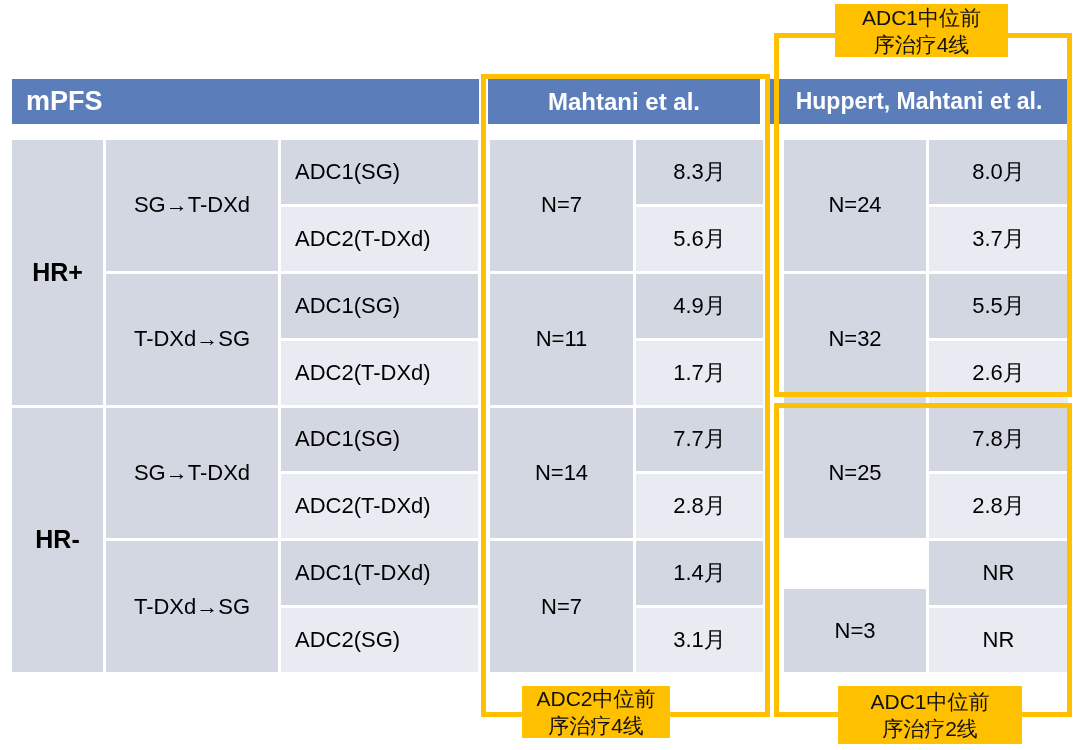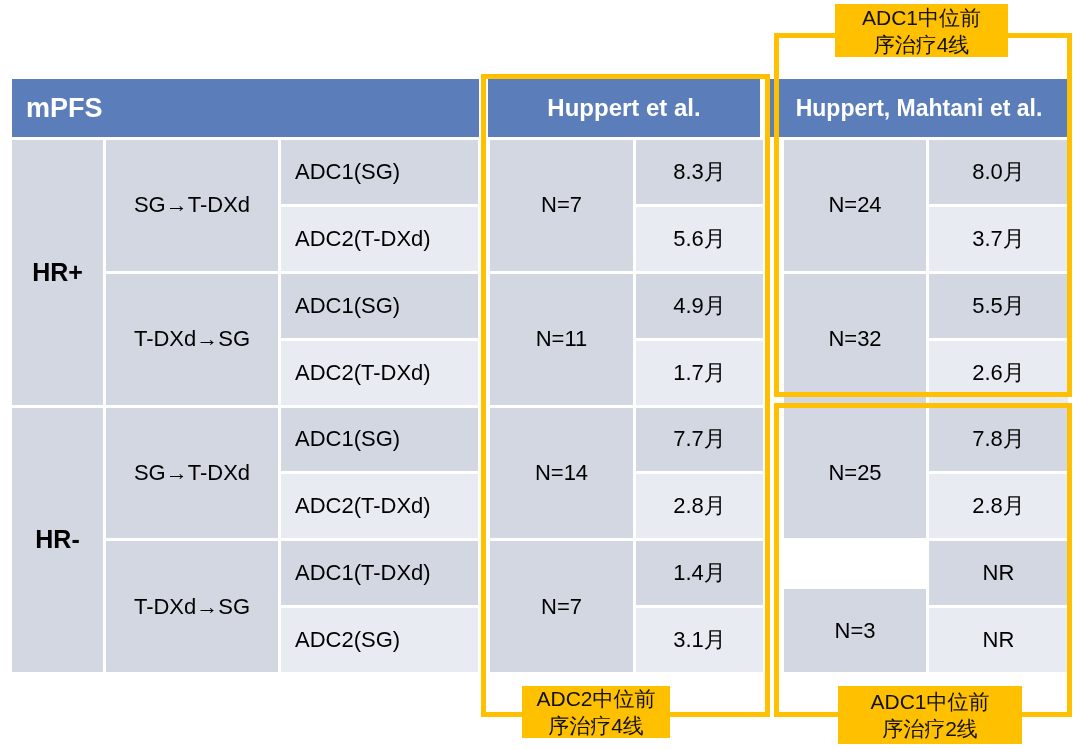--- a/index.html
+++ b/index.html
@@ -2,21 +2,21 @@
 <html style="--header-blue: #5B7EBB; --row-dark: #D2D7E2; --row-light: #E9EBF3; --highlight: #FFC000; --text-dark: #1B1B1B;"><head>
 <meta charset="utf-8">
 <style>
   html,body{margin:0;padding:0;background:#fff;}
   #stage{
     position:relative;width:1080px;height:750px;background:#fff;
     font-family:"Liberation Sans", sans-serif;overflow:hidden;
   }
   
   .hdr-seg{
-    position:absolute;top:79px;height:58px;
+    position:absolute;top:79px;height:45px;
     background:var(--header-blue,#5B7EBB);
     display:flex;align-items:center;color:#fff;font-weight:bold;
     white-space:nowrap;
   }
   .hdr-mpfs{left:12px;width:467px;font-size:27px;padding-left:14px;box-sizing:border-box;}
   .hdr-abelman{left:488px;width:272px;font-size:24px;justify-content:center;}
   .hdr-huppert{left:770px;width:298px;font-size:23px;justify-content:center;}
   
   .grid{
     position:absolute;left:12px;top:140px;width:1056px;height:532px;
@@ -53,21 +53,21 @@
 </style>
 </head>
 <body>
 
 <div id="stage">
 
   <div class="hdr-seg hdr-mpfs">
     <span>mPFS</span>
   </div>
   <div class="hdr-seg hdr-abelman">
-    <span>Huppert et al.</span>
+    <span>Mahtani et al.</span>
   </div>
   <div class="hdr-seg hdr-huppert">
     <span>Huppert, Mahtani et al.</span>
   </div>
 
   <div class="grid">
 
     <div class="cell dark hr-cell" style="grid-column:1;grid-row:5/9;">HR-</div>
     <div class="cell dark hr-cell" style="grid-column:1;grid-row:1/5;">HR+</div>
 

